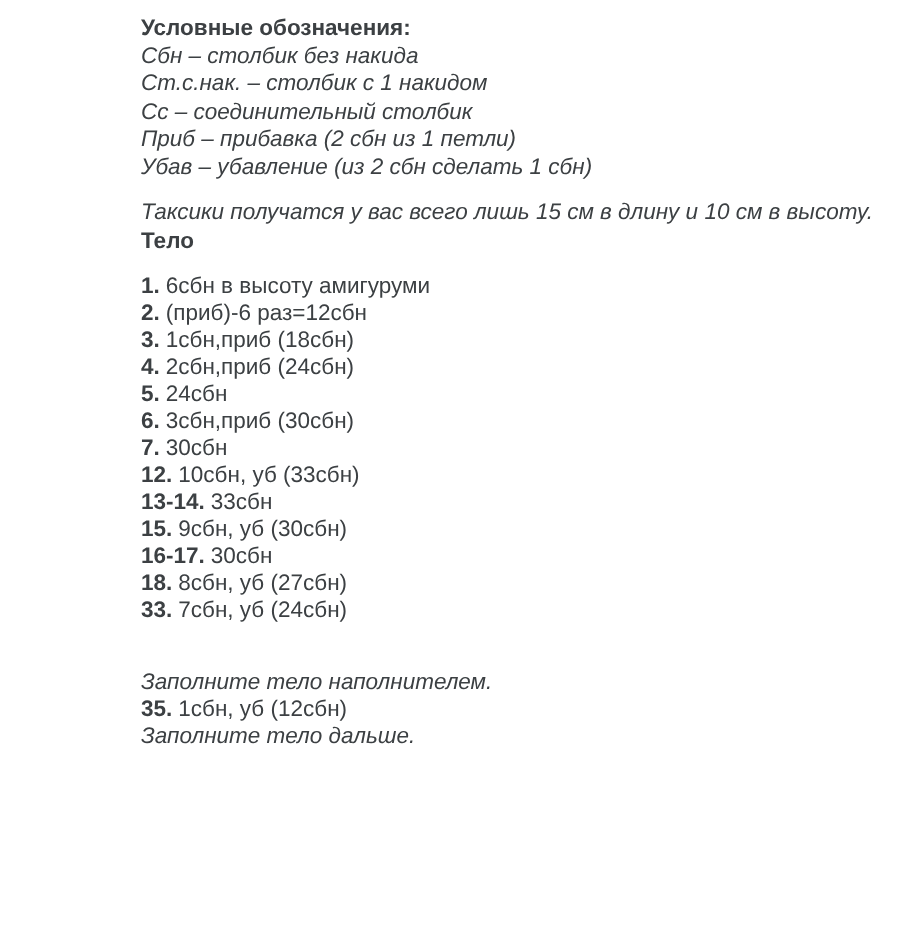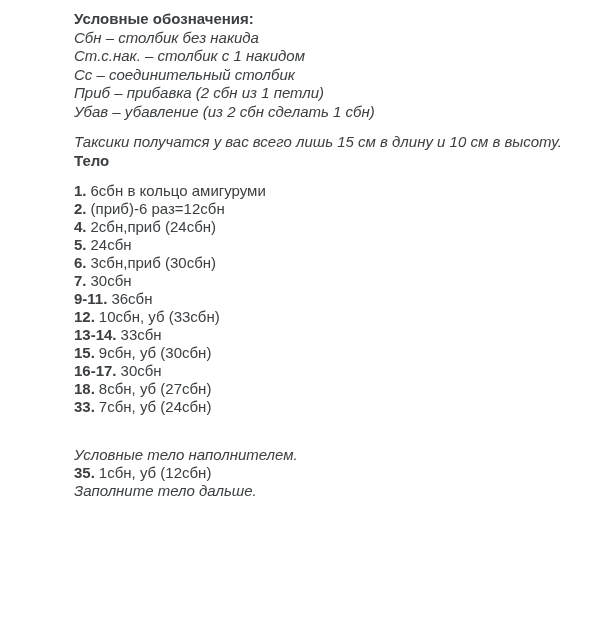--- a/index.html
+++ b/index.html
@@ -9,21 +9,21 @@
   }
   body {
     width: 600px;
     height: 619px;
     overflow: hidden;
     font-family: "Liberation Sans", "DejaVu Sans", sans-serif;
     color: #3c4043;
     -webkit-font-smoothing: antialiased;
   }
   .page {
-    padding: 10px 20px 0 74px;
+    padding: 10px 20px 0 94px;
     box-sizing: border-box;
     width: 501px;
     height: 619px;
   }
   .line {
     font-size: 15px;
     line-height: 18.5px;
     white-space: nowrap;
     font-style: italic;
   }
@@ -74,52 +74,52 @@
         <div class="line">Приб – прибавка (2 сбн из 1 петли)</div>
         <div class="line">Убав – убавление (из 2 сбн сделать 1 сбн)</div>
       </div>
   </div>
 
   <div class="line intro">Таксики получатся у вас всего лишь 15 см в длину и 10 см в высоту.</div>
 
   <div class="heading section-title">Тело</div>
 
   <div class="rows" id="body-rows">
-  <div class="row"><span class="num">1.</span><span class="txt">6сбн в кольцо амигуруми</span></div>
+  <div class="row"><span class="num">1.</span><span class="txt">6сбн в высоту амигуруми</span></div>
 
   <div class="row"><span class="num">2.</span><span class="txt">(приб)-6 раз=12сбн</span></div>
 
+  <div class="row"><span class="num">3.</span><span class="txt">1сбн,приб (18сбн)</span></div>
 
   <div class="row"><span class="num">4.</span><span class="txt">2сбн,приб (24сбн)</span></div>
 
   <div class="row"><span class="num">5.</span><span class="txt">24сбн</span></div>
 
   <div class="row"><span class="num">6.</span><span class="txt">3сбн,приб (30сбн)</span></div>
 
   <div class="row"><span class="num">7.</span><span class="txt">30сбн</span></div>
 
 
-  <div class="row"><span class="num">9-11.</span><span class="txt">36сбн</span></div>
 
   <div class="row"><span class="num">12.</span><span class="txt">10сбн, уб (33сбн)</span></div>
 
   <div class="row"><span class="num">13-14.</span><span class="txt">33сбн</span></div>
 
   <div class="row"><span class="num">15.</span><span class="txt">9сбн, уб (30сбн)</span></div>
 
   <div class="row"><span class="num">16-17.</span><span class="txt">30сбн</span></div>
 
   <div class="row"><span class="num">18.</span><span class="txt">8сбн, уб (27сбн)</span></div>
 
 
   <div class="row"><span class="num">33.</span><span class="txt">7сбн, уб (24сбн)</span></div>
 </div>
 
   <div class="finish-block">
-    <div class="line">Условные тело наполнителем.</div>
+    <div class="line">Заполните тело наполнителем.</div>
     <div id="finish-rows-1">
 
   <div class="row"><span class="num">35.</span><span class="txt">1сбн, уб (12сбн)</span></div>
 </div>
     <div class="line">Заполните тело дальше.</div>
   </div>
 
 </div>
 
 </body></html>

